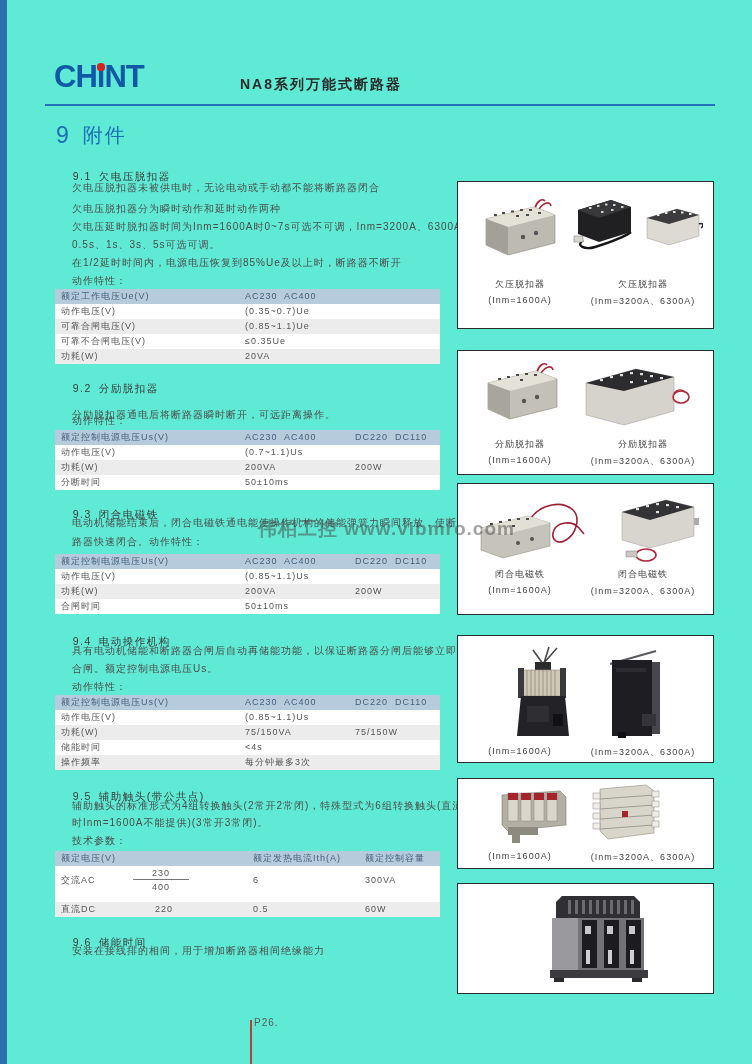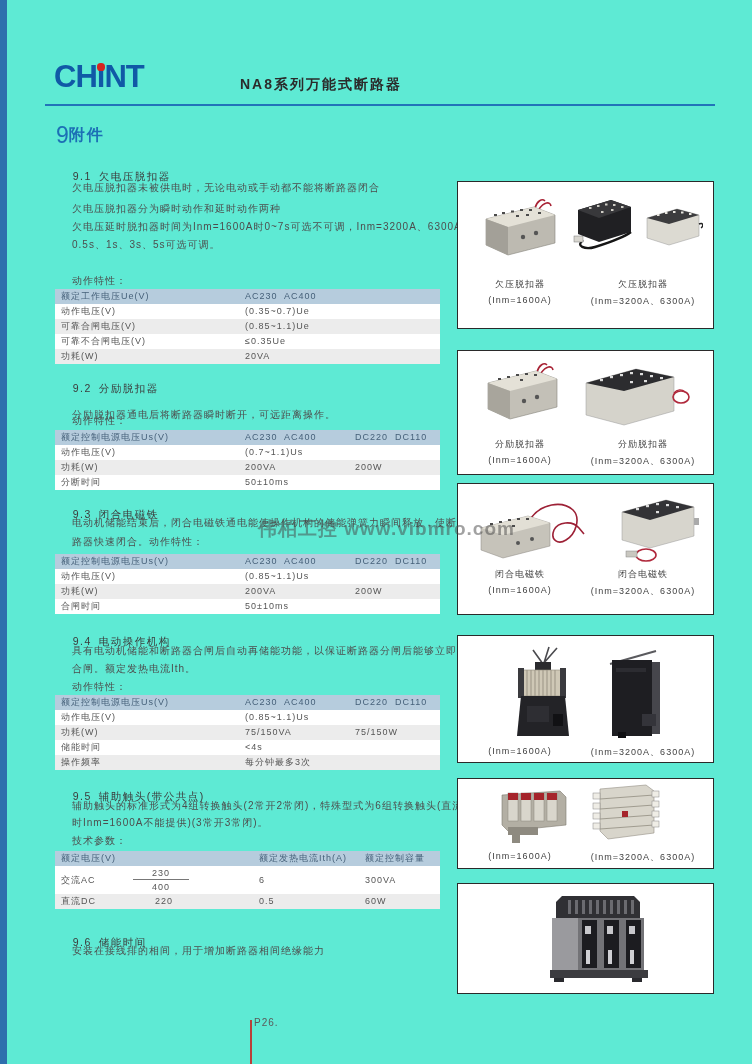--- a/index.html
+++ b/index.html
@@ -7,34 +7,34 @@
         font-family:"Liberation Sans","DejaVu Sans",sans-serif;color:#444}
   .leftbar{position:absolute;left:0;top:0;width:7px;height:1064px;background:#2e6fad}
   
   .logo{position:absolute;left:54px;top:60px;font-size:31px;font-weight:bold;color:#1059a6;letter-spacing:-1px;line-height:34px}
   .logo .ii{position:relative;display:inline-block}
   .logo .dot{position:absolute;left:0px;top:3px;width:8px;height:8px;border-radius:45%;background:#d6231f}
   .doc-title{position:absolute;left:240px;top:76px;font-size:14px;font-weight:bold;color:#2b2b2b;letter-spacing:2px;white-space:pre}
   .hrule{position:absolute;left:45px;top:104px;width:670px;height:2px;background:#2273b9}
   .chapter{position:absolute;left:56px;top:122px;color:#1c6fb5}
   .ch-num{font-size:23px;vertical-align:middle}
-  .ch-label{font-size:16px;font-weight:bold;margin-left:0;letter-spacing:2px;vertical-align:middle}
+  .ch-label{font-size:20px;font-weight:normal;margin-left:14px;letter-spacing:2px;vertical-align:middle}
   
   .sh{position:absolute;left:55px;font-size:10.5px;color:#3b3b3b;letter-spacing:1.5px;white-space:pre}
   .sh .sh-title{margin-left:7px}
   .bl{position:absolute;left:72px;font-size:10px;color:#4d4d4d;letter-spacing:1px;white-space:pre}
   
   .tbl{position:absolute;left:55px;width:385px;font-size:9px;color:#555;letter-spacing:1px}
   .tr{position:relative;height:15px;line-height:15px;background:#fff}
   .tr.hd{background:#b6ccdd;color:#46617a}
   .tr.alt{background:#ececec}
   .cell{position:absolute;top:0;white-space:pre}
   .c0{left:6px}.c1{left:190px}.c2{left:300px}
-  .c1a{left:100px}.c2a{left:204px}.c3a{left:310px}
-  .trac{height:28px;line-height:28px}
+  .c1a{left:100px}.c2a{left:198px}.c3a{left:310px}
+  .trac{height:36px;line-height:28px}
   .frac{position:absolute;left:78px;top:1px;width:56px;text-align:center;line-height:12px}
   .frac .ft{display:block;border-bottom:1px solid #777;padding-bottom:0px}
   .frac .fb{display:block;padding-top:1px}
   
   .watermark{position:absolute;left:258px;top:516px;font-size:19px;font-weight:bold;
              color:rgba(70,70,70,0.5);letter-spacing:1px;white-space:pre;z-index:6}
   
   .panel{position:absolute;left:457px;width:255px;background:#fff;border:1px solid #2a2a2a}
   .cap{position:absolute;font-size:9px;color:#3f3f3f;text-align:center;letter-spacing:1px;white-space:pre}
   .capL{left:6px;width:112px}
@@ -59,20 +59,21 @@
     <span class="ch-num">9</span><span class="ch-label">附件</span>
   </div>
 
   <div class="sh" style="top:158px">
     <span>9.1</span><span class="sh-title">欠电压脱扣器</span>
   </div>
   <div class="bl" style="top:181px">欠电压脱扣器未被供电时，无论电动或手动都不能将断路器闭合</div>
   <div class="bl" style="top:202px">欠电压脱扣器分为瞬时动作和延时动作两种</div>
   <div class="bl" style="top:220px">欠电压延时脱扣器时间为Inm=1600A时0~7s可选不可调，Inm=3200A、6300A时，</div>
   <div class="bl" style="top:238px">0.5s、1s、3s、5s可选可调。</div>
+  <div class="bl" style="top:256px">在1/2延时时间内，电源电压恢复到85%Ue及以上时，断路器不断开</div>
   <div class="bl" style="top:274px">动作特性：</div>
 
   <div class="tbl" style="top:289px">
     <div class="tr hd">
       <span class="cell c0">额定工作电压Ue(V)</span>
       <span class="cell c1">AC230  AC400</span>
     </div>
     <div class="tr">
       <span class="cell c0">动作电压(V)</span>
       <span class="cell c1">(0.35~0.7)Ue</span>
@@ -146,21 +147,21 @@
       <span class="cell c0">合闸时间</span>
       <span class="cell c1">50±10ms</span>
       <span class="cell c2"></span>
     </div>
   </div>
 
   <div class="sh" style="top:623px">
     <span>9.4</span><span class="sh-title">电动操作机构</span>
   </div>
   <div class="bl" style="top:644px">具有电动机储能和断路器合闸后自动再储能功能，以保证断路器分闸后能够立即</div>
-  <div class="bl" style="top:662px">合闸。额定发热电流Ith。</div>
+  <div class="bl" style="top:662px">合闸。额定控制电源电压Us。</div>
   <div class="bl" style="top:680px">动作特性：</div>
 
   <div class="tbl" style="top:695px">
     <div class="tr hd">
       <span class="cell c0">额定控制电源电压Us(V)</span>
       <span class="cell c1">AC230  AC400</span>
       <span class="cell c2">DC220  DC110</span>
     </div>
     <div class="tr">
       <span class="cell c0">动作电压(V)</span>

